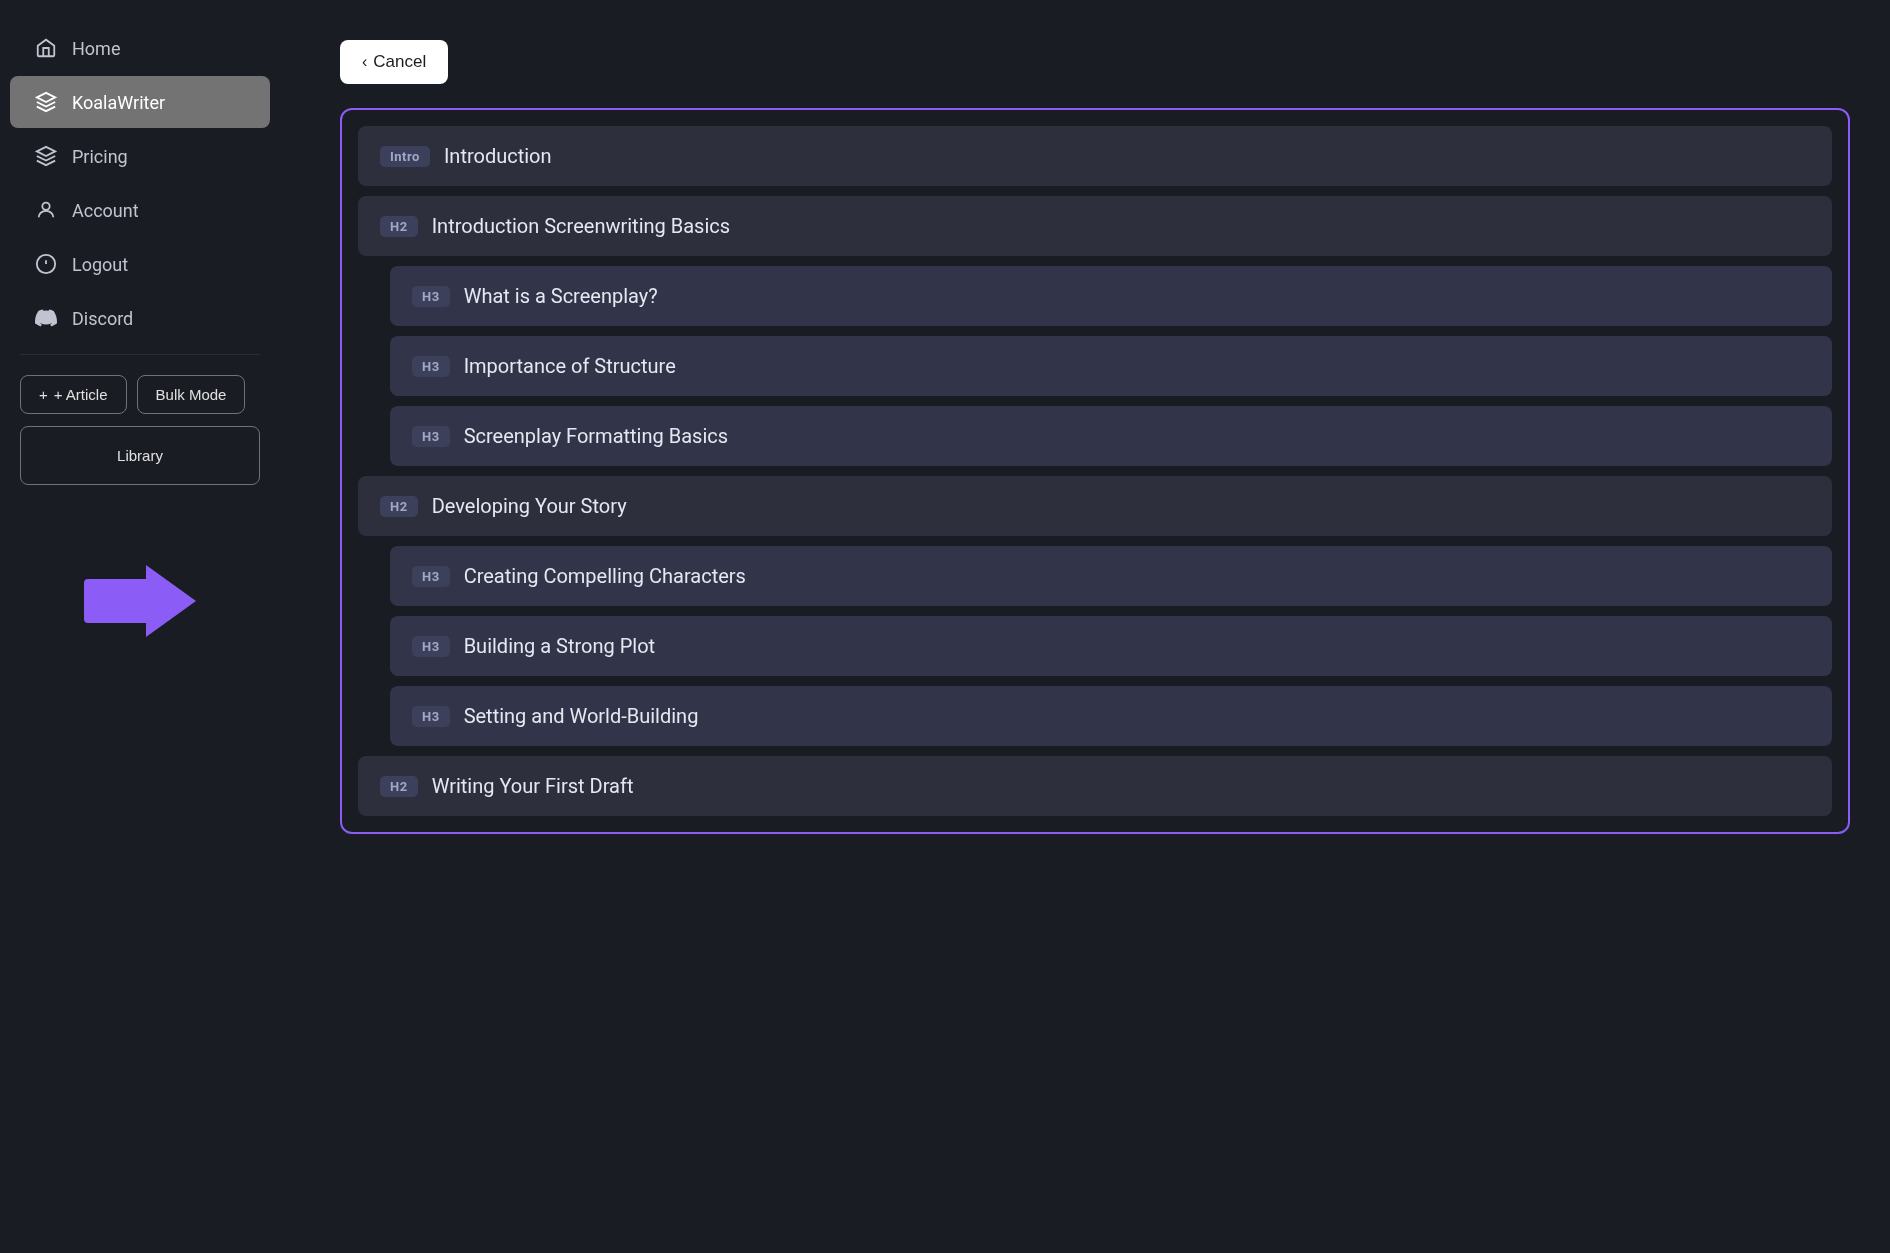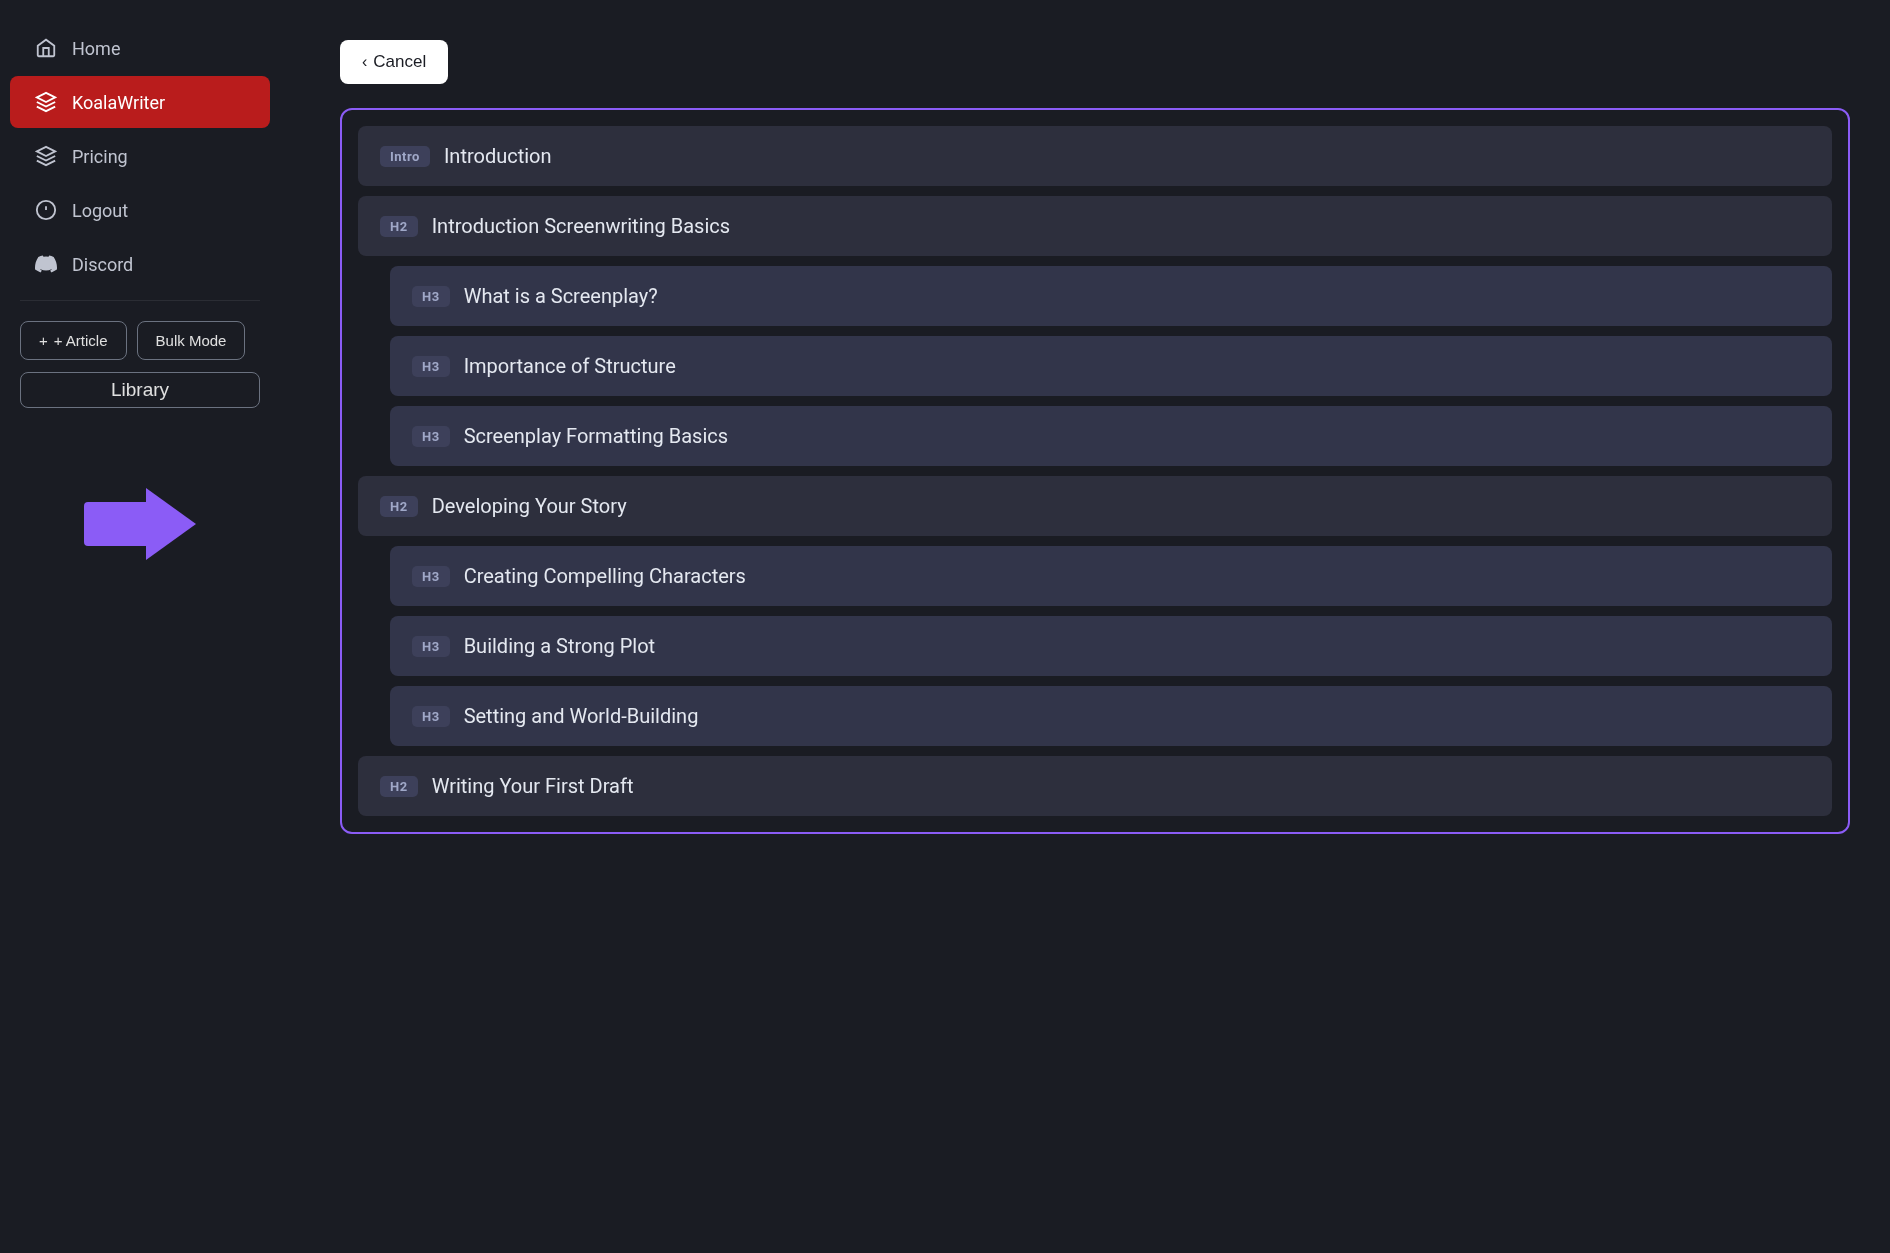--- a/index.html
+++ b/index.html
@@ -32,21 +32,21 @@
       cursor: pointer;
       color: #c0c4d0;
       font-size: 18px;
       font-weight: 400;
       border-radius: 8px;
       margin: 2px 10px;
       transition: background 0.15s;
     }
 
     .sidebar-item.active {
-      background: #b91c1c;
+      background: #737373;
       color: #ffffff;
     }
 
     .sidebar-icon {
       width: 24px;
       height: 24px;
       display: flex;
       align-items: center;
       justify-content: center;
       flex-shrink: 0;
@@ -85,23 +85,23 @@
       padding: 6px 18px;
       border-radius: 8px;
       font-size: 15px;
       cursor: pointer;
     }
 
     .btn-library {
       background: transparent;
       border: 1.5px solid #6b7280;
       color: #e0e0e0;
-      padding: 6px 18px;
-      border-radius: 8px;
-      font-size: 19px;
+      padding: 20px 18px;
+      border-radius: 8px;
+      font-size: 15px;
       cursor: pointer;
       width: calc(100% - 40px);
       margin: 0 20px;
       text-align: center;
     }
 
     
     .arrow-container {
       display: flex;
       align-items: center;
@@ -219,20 +219,29 @@
             <path d="M12 2L2 7l10 5 10-5-10-5z"></path>
             <path d="M2 17l10 5 10-5"></path>
             <path d="M2 12l10 5 10-5"></path>
           </svg>
         </span>
       <span>Pricing</span>
     </div>
       <div class="sidebar-item">
       <span class="sidebar-icon">
           <svg width="22" height="22" viewBox="0 0 24 24" fill="none" stroke="currentColor" stroke-width="2">
+            <circle cx="12" cy="8" r="4"></circle>
+            <path d="M4 20c0-4 3.6-7 8-7s8 3 8 7"></path>
+          </svg>
+        </span>
+      <span>Account</span>
+    </div>
+      <div class="sidebar-item">
+      <span class="sidebar-icon">
+          <svg width="22" height="22" viewBox="0 0 24 24" fill="none" stroke="currentColor" stroke-width="2">
             <circle cx="12" cy="12" r="10"></circle>
             <line x1="12" y1="8" x2="12" y2="12"></line>
             <line x1="12" y1="16" x2="12.01" y2="16"></line>
           </svg>
         </span>
       <span>Logout</span>
     </div>
       <div class="sidebar-item">
       <span class="sidebar-icon">
           <svg width="22" height="22" viewBox="0 0 24 24" fill="currentColor">

